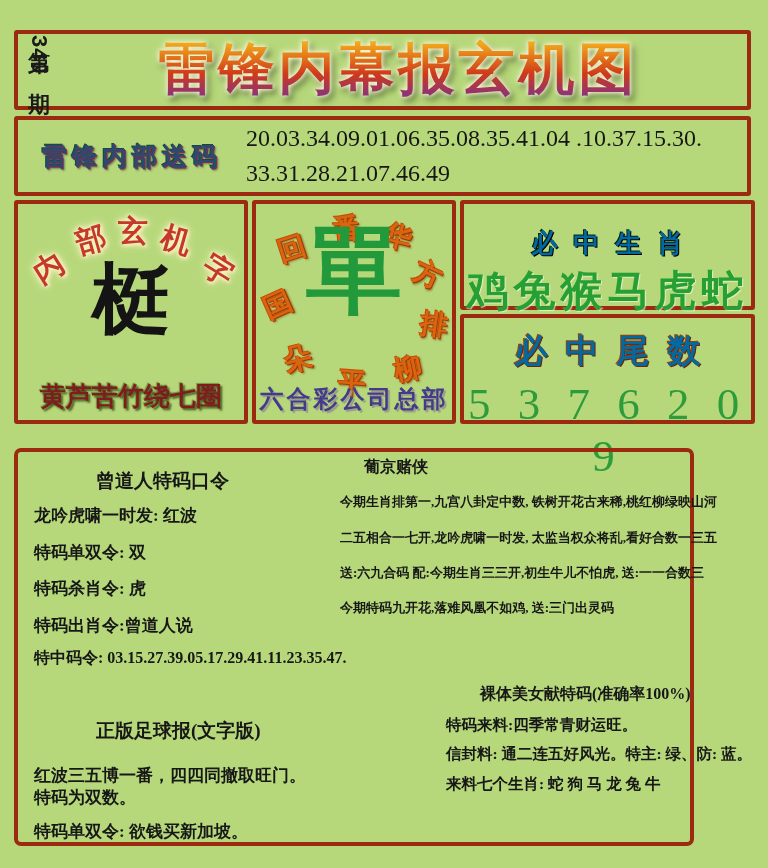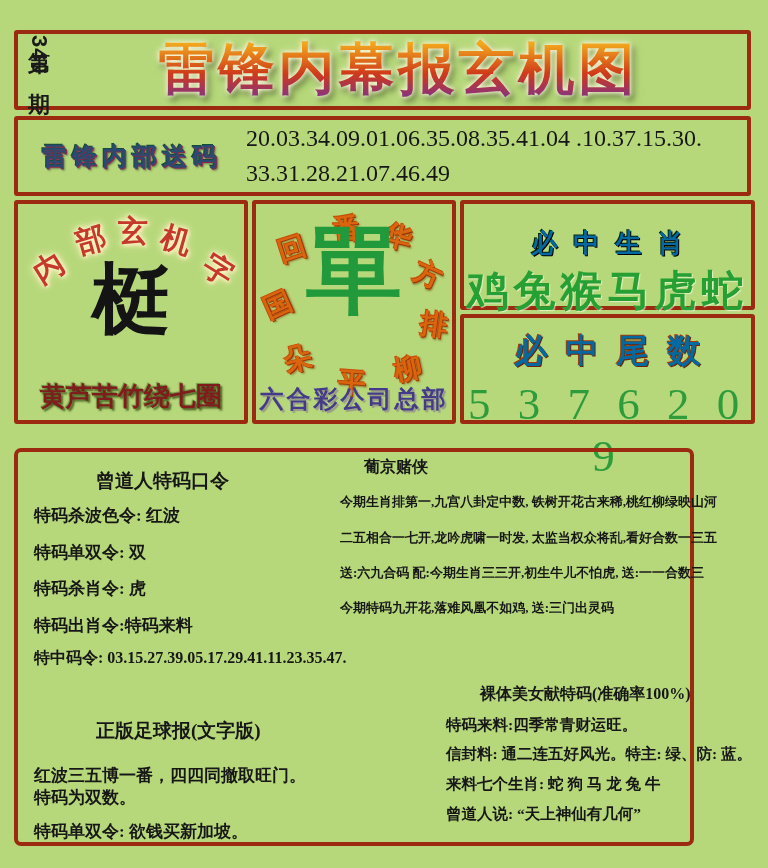--- a/index.html
+++ b/index.html
@@ -151,35 +151,34 @@
   </div>
 
   <div id="tail-box" class="rbox">
     <div id="tail-heading">必中尾数</div>
     <div id="tail-digits">5 3 7 6 2 0 9</div>
   </div>
 
   <div id="bottom-box" class="rbox">
 
     <div class="bt lc-head" style="left:78px; top:16px;">曾道人特码口令</div>
-    <div class="bt lc-line" style="left:16px; top:52px;">特码杀波色令: 红波</div>
+    <div class="bt lc-line" style="left:16px; top:52px;">龙吟虎啸一时发: 红波</div>
     <div class="bt lc-line" style="left:16px; top:89px;">特码单双令: 双</div>
     <div class="bt lc-line" style="left:16px; top:125px;">特码杀肖令: 虎</div>
-    <div class="bt lc-line" style="left:16px; top:162px;">特码出肖令:特码来料</div>
+    <div class="bt lc-line" style="left:16px; top:162px;">特码出肖令:曾道人说</div>
     <div class="bt lc-codes" style="left:16px; top:196px;">特中码令: 03.15.27.39.05.17.29.41.11.23.35.47.</div>
     <div class="bt lc-head" style="left:78px; top:266px;">正版足球报(文字版)</div>
     <div class="bt lc-line" style="left:16px; top:312px;">红波三五博一番，四四同撤取旺门。</div>
     <div class="bt lc-line" style="left:16px; top:334px;text-align:center;">特码为双数。</div>
     <div class="bt lc-line" style="left:16px; top:368px;">特码单双令: 欲钱买新加坡。</div>
 
     <div class="bt rc-head" style="left:346px; top:5px;">葡京赌侠</div>
     <div class="bt rc-line" style="left:322px; top:41px;">今期生肖排第一,九宫八卦定中数, 铁树开花古来稀,桃红柳绿映山河</div>
     <div class="bt rc-line" style="left:322px; top:77px;">二五相合一七开,龙吟虎啸一时发, 太监当权众将乱,看好合数一三五</div>
     <div class="bt rc-line" style="left:322px; top:112px;">送:六九合码 配:今期生肖三三开,初生牛儿不怕虎, 送:一一合数三</div>
     <div class="bt rc-line" style="left:322px; top:147px;">今期特码九开花,落难风凰不如鸡, 送:三门出灵码</div>
     <div class="bt rc-head" style="left:462px; top:232px;">裸体美女献特码(准确率100%)</div>
     <div class="bt rc-sub" style="left:428px; top:263px;">特码来料:四季常青财运旺。</div>
     <div class="bt rc-sub" style="left:428px; top:292px;">信封料: 通二连五好风光。特主: 绿、防: 蓝。</div>
     <div class="bt rc-sub" style="left:428px; top:322px;">来料七个生肖: 蛇 狗 马 龙 兔 牛</div>
-    <div class="bt rc-sub" style="left:428px; top:352px;">曾道人说: “天上神仙有几何”</div>
   </div>
 
 </div>
 
 </body></html>

